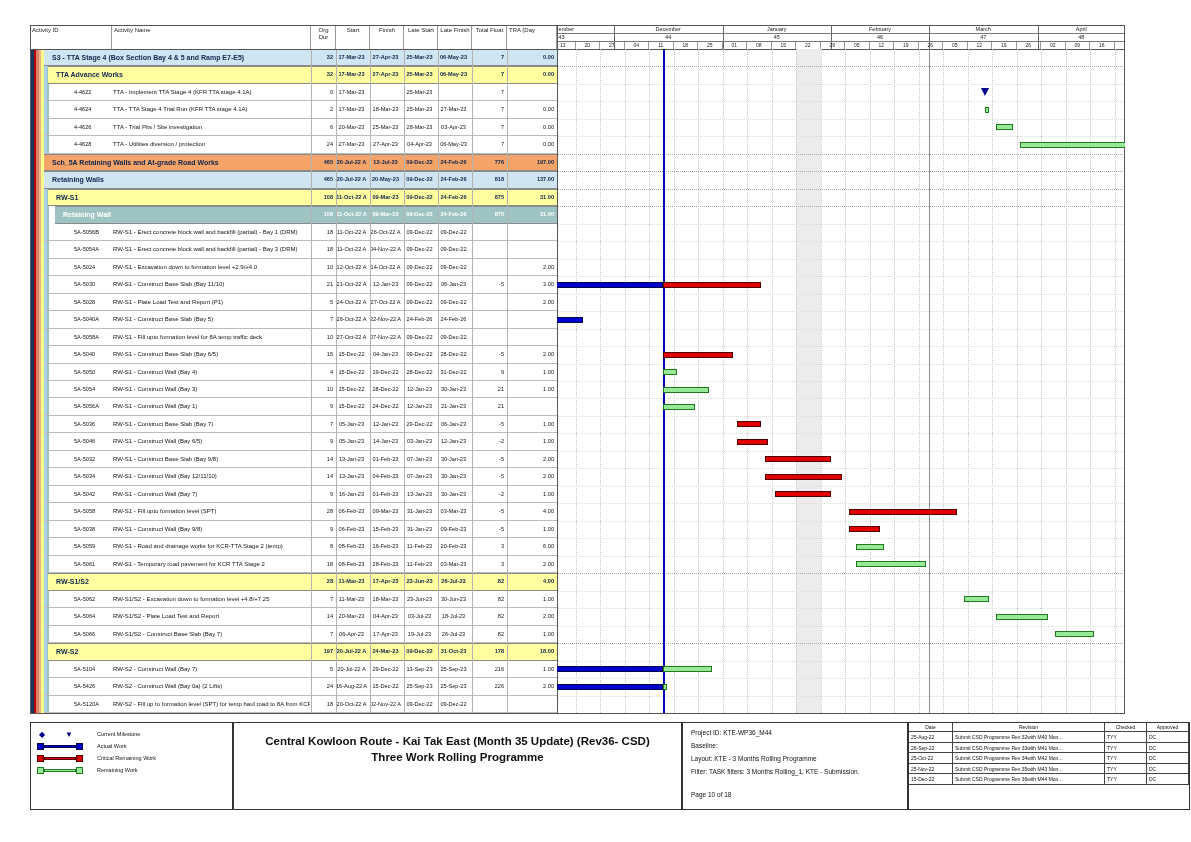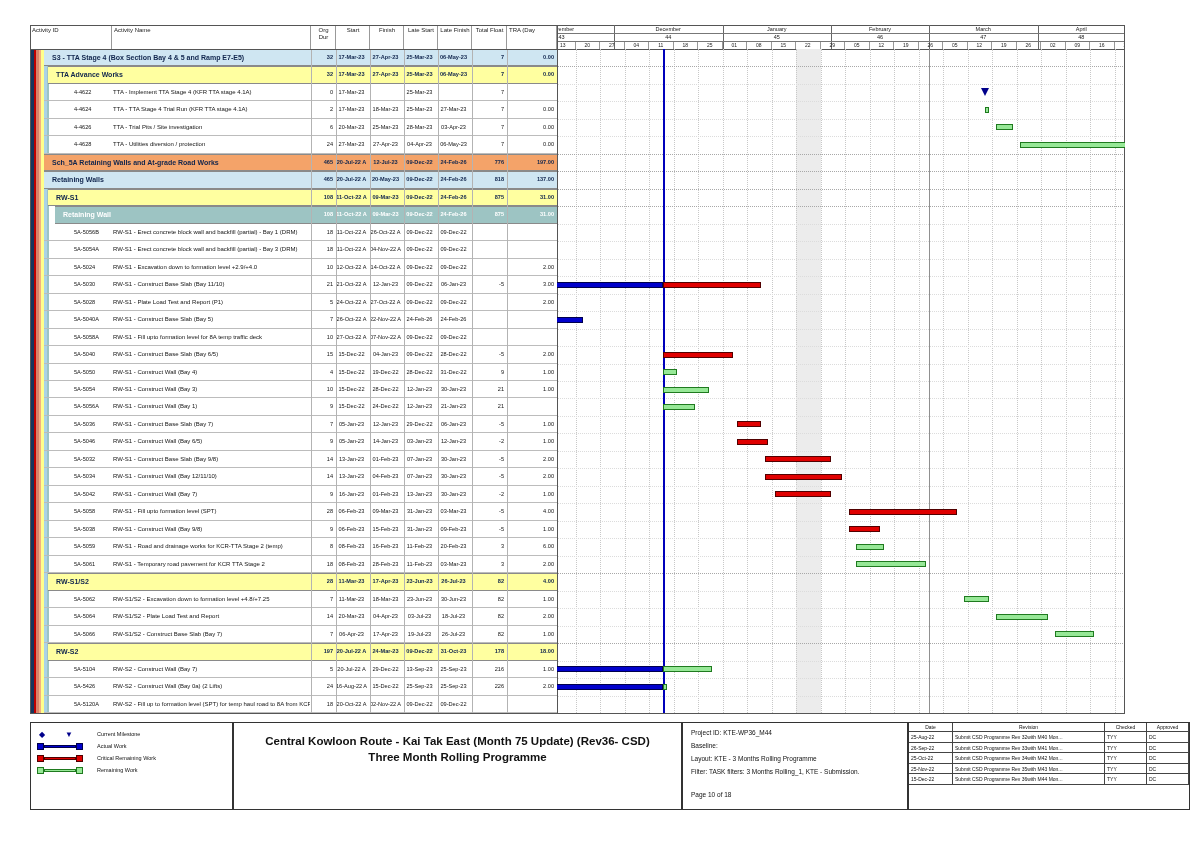--- a/index.html
+++ b/index.html
@@ -676,22 +676,22 @@
         <div style="position: absolute; left: 0px; top: 0px; width: 52px; height: 11px;">
           <div style="position: absolute; left: 0px; top: 2px; width: 7px; height: 7px; background: rgb(151, 232, 151); border: 1px solid rgb(31, 122, 31); box-sizing: border-box;"></div>
           <div style="position: absolute; left: 7px; top: 4px; width: 32px; height: 3px; background: rgb(151, 232, 151); border: 1px solid rgb(31, 122, 31); box-sizing: border-box;"></div>
           <div style="position: absolute; left: 39px; top: 2px; width: 7px; height: 7px; background: rgb(151, 232, 151); border: 1px solid rgb(31, 122, 31); box-sizing: border-box;"></div>
         </div>
         <div style="position: absolute; left: 60px; top: 0px; font-size: 5.5px; line-height: 11px; color: rgb(17, 17, 17); white-space: nowrap;">Remaining Work</div>
       </div>
     </div>
 
   <div class="box" style="left:233px;top:722px;width:449px;height:88px;">
-    <div class="titleline" style="top:12px;font-size:11.5px;">Central Kowloon Route - Kai Tak East (Month 75 Update) (Rev36- CSD)</div>
-    <div class="titleline" style="top:28px;font-size:11.5px;">Three Month Rolling Programme</div>
+    <div class="titleline" style="top:12px;font-size:11.5px;">Central Kowloon Route - Kai Tak East (Month 35 Update) (Rev36- CSD)</div>
+    <div class="titleline" style="top:28px;font-size:11.5px;">Three Work Rolling Programme</div>
   </div>
 
   <div class="box" style="left:682px;top:722px;width:226px;height:88px;">
     <div class="infoline" style="top:6px;">Project ID: KTE-WP36_M44</div>
     <div class="infoline" style="top:19px;">Baseline:</div>
     <div class="infoline" style="top:32px;">Layout: KTE - 3 Months Rolling Programme</div>
     <div class="infoline" style="top:45px;">Filter: TASK filters: 3 Months Rolling_1, KTE - Submission.</div>
     <div class="infoline" style="top:68px;">Page 10 of 18</div>
   </div>
 

